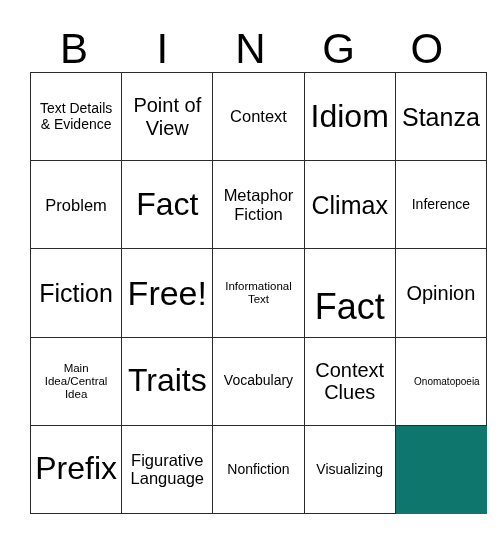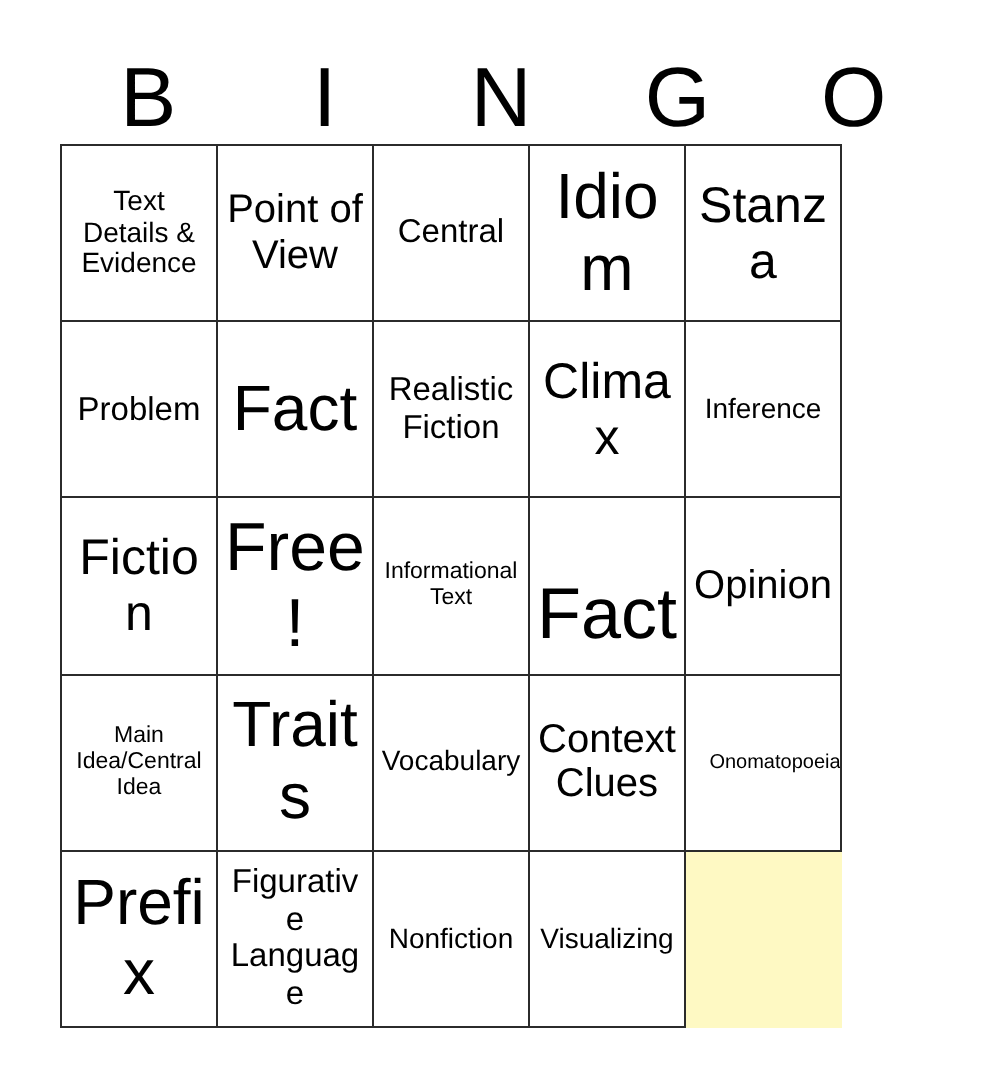--- a/index.html
+++ b/index.html
@@ -42,29 +42,29 @@
     letter-spacing: 0;
     color: #000000;
     padding-bottom: 2px;
   }
 
   
   #bingo-grid {
     position: absolute;
     left: 30px;
     top: 72px;
-    width: 391px;
+    width: 457px;
     height: 442px;
     box-sizing: border-box;
     display: grid;
     grid-template-columns: repeat(5, 1fr);
     grid-template-rows: repeat(5, 1fr);
     border-top: 1.5px solid #2b2b2b;
     border-left: 1.5px solid #2b2b2b;
-    background: #fef9c3;
+    background: #0f766e;
   }
 
   .bingo-cell {
     box-sizing: border-box;
     border-right: 1.5px solid #2b2b2b;
     border-bottom: 1.5px solid #2b2b2b;
     display: flex;
     align-items: center;
     justify-content: center;
     text-align: center;
@@ -108,37 +108,37 @@
 
   <div id="bingo-grid">
 
     <div class="bingo-cell">
       <span class="cell-text fs-md">Text Details &amp; Evidence</span>
     </div>
     <div class="bingo-cell">
       <span class="cell-text fs-xl">Point of View</span>
     </div>
     <div class="bingo-cell">
-      <span class="cell-text fs-lg">Central</span>
+      <span class="cell-text fs-lg">Context</span>
     </div>
     <div class="bingo-cell">
       <span class="cell-text fs-3xl">Idiom</span>
     </div>
 
     <div class="bingo-cell">
       <span class="cell-text fs-2xl">Stanza</span>
     </div>
     <div class="bingo-cell">
       <span class="cell-text fs-lg">Problem</span>
     </div>
     <div class="bingo-cell">
       <span class="cell-text fs-3xl">Fact</span>
     </div>
     <div class="bingo-cell">
-      <span class="cell-text fs-lg">Realistic Fiction</span>
+      <span class="cell-text fs-lg">Metaphor Fiction</span>
     </div>
     <div class="bingo-cell">
       <span class="cell-text fs-2xl">Climax</span>
     </div>
 
     <div class="bingo-cell">
       <span class="cell-text fs-md">Inference</span>
     </div>
     <div class="bingo-cell">
       <span class="cell-text fs-2xl">Fiction</span>

